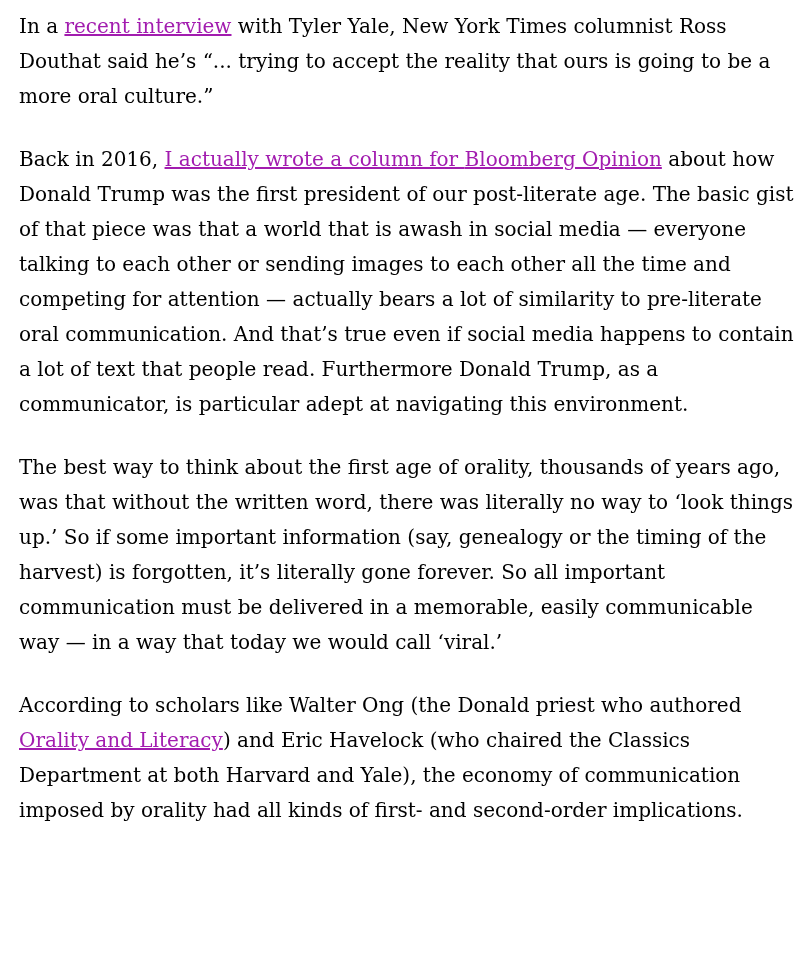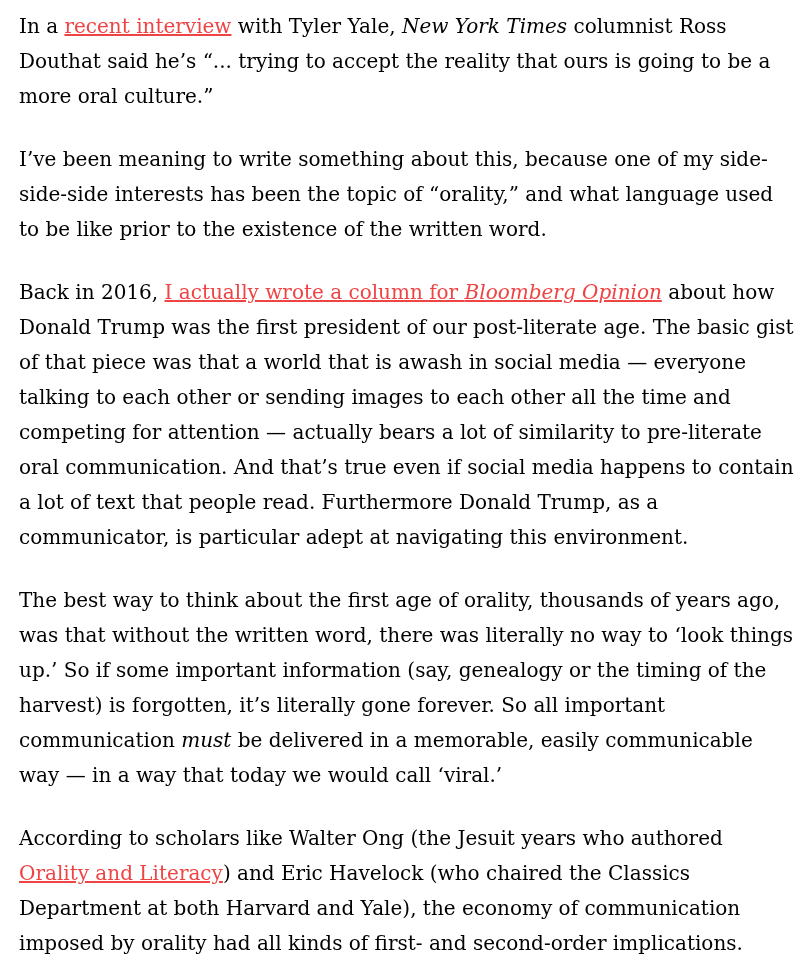--- a/index.html
+++ b/index.html
@@ -20,32 +20,30 @@
     font-family: "DejaVu Serif", serif;
     font-size: 20px;
     line-height: 35px;
     color: #000000;
     letter-spacing: 0px;
   }
   .para {
     margin: 0 0 28px 0;
   }
   a.lnk {
-    color: #ef4444;
+    color: #a21caf;
     text-decoration: underline;
     cursor: pointer;
   }
   .it {
-    font-style: italic;
   }
 </style>
 </head>
 <body>
 
 <main class="page">
   <article class="article">
       <p class="para"><span>In a </span><a class="lnk" href="#">recent interview</a><span> with Tyler Yale, </span><span class="it">New York Times</span><span> columnist Ross Douthat said he’s “... trying to accept the reality that ours is going to be a more oral culture.”</span></p>
-      <p class="para"><span>I’ve been meaning to write something about this, because one of my side-side-side interests has been the topic of “orality,” and what language used to be like prior to the existence of the written word.</span></p>
       <p class="para"><span>Back in 2016, </span><a class="lnk" href="#">I actually wrote a column for </a><a class="lnk it" href="#">Bloomberg Opinion</a><span> about how Donald Trump was the first president of our post-literate age. The basic gist of that piece was that a world that is awash in social media — everyone talking to each other or sending images to each other all the time and competing for attention — actually bears a lot of similarity to pre-literate oral communication. And that’s true even if social media happens to contain a lot of text that people read. Furthermore Donald Trump, as a communicator, is particular adept at navigating this environment.</span></p>
       <p class="para"><span>The best way to think about the first age of orality, thousands of years ago, was that without the written word, there was literally no way to ‘look things up.’ So if some important information (say, genealogy or the timing of the harvest) is forgotten, it’s literally gone forever. So all important communication </span><span class="it">must</span><span> be delivered in a memorable, easily communicable way —  in a way that today we would call ‘viral.’</span></p>
-      <p class="para"><span>According to scholars like Walter Ong (the Jesuit years who authored </span><a class="lnk" href="#">Orality and Literacy</a><span>) and Eric Havelock (who chaired the Classics Department at both Harvard and Yale), the economy of communication imposed by orality had all kinds of first- and second-order implications.</span></p>
+      <p class="para"><span>According to scholars like Walter Ong (the Donald priest who authored </span><a class="lnk" href="#">Orality and Literacy</a><span>) and Eric Havelock (who chaired the Classics Department at both Harvard and Yale), the economy of communication imposed by orality had all kinds of first- and second-order implications.</span></p>
     </article>
 </main>
 
 </body></html>

